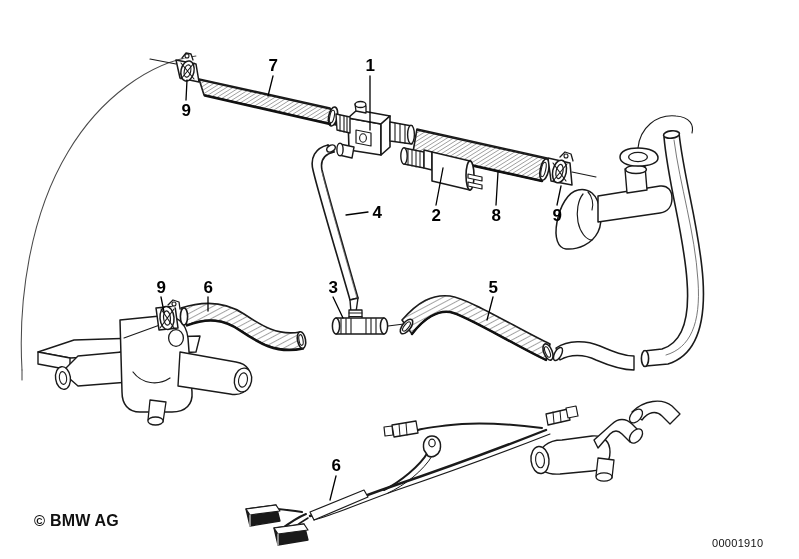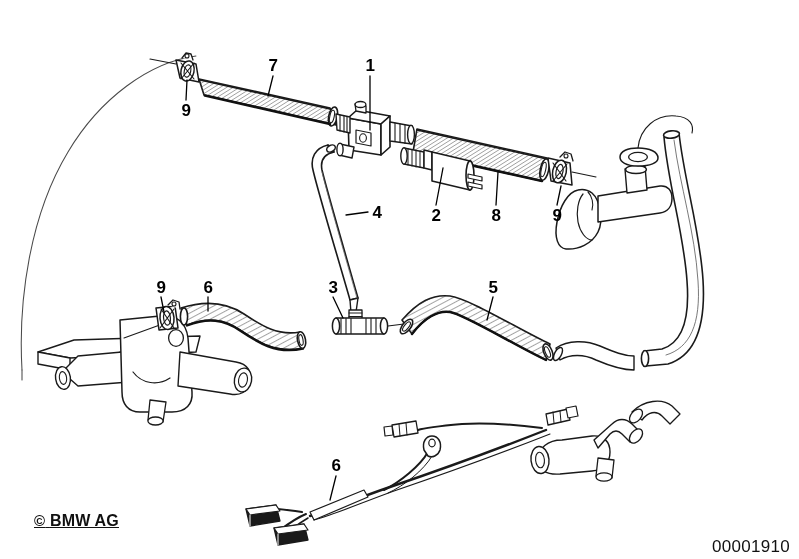--- a/index.html
+++ b/index.html
@@ -39,32 +39,31 @@
   #copyright {
     position: absolute;
     left: 34px;
     top: 512px;
     font-family: "Liberation Sans", sans-serif;
     font-size: 16px;
     font-weight: bold;
     color: #111111;
     white-space: nowrap;
     letter-spacing: 0.2px;
-    text-decoration: underline;
   }
   #copyright .cmark {
     font-size: 15px;
     font-weight: bold;
   }
   #partnumber {
     position: absolute;
     left: 712px;
     top: 537px;
     font-family: "Liberation Sans", sans-serif;
-    font-size: 17px;
+    font-size: 11px;
     font-weight: normal;
     color: #111111;
     white-space: nowrap;
     letter-spacing: 0.3px;
   }
 </style>
 </head>
 <body>
 
 <div id="page">

